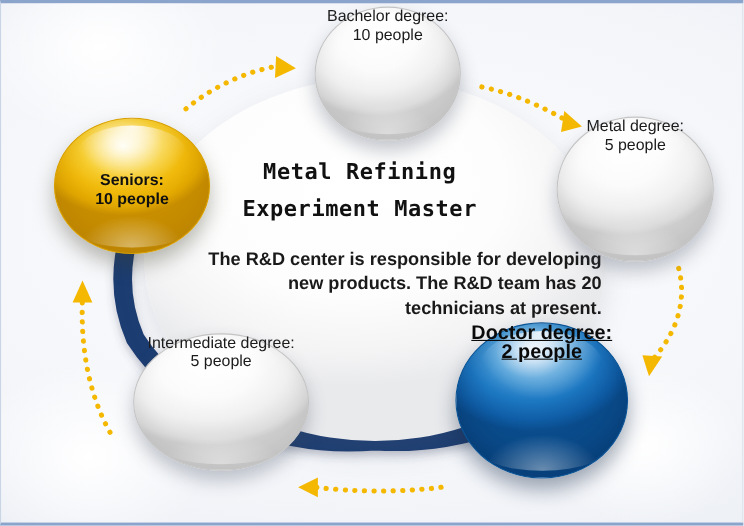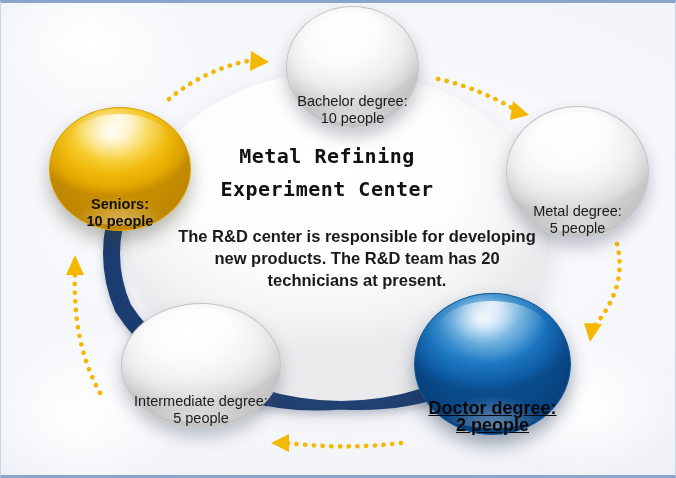--- a/index.html
+++ b/index.html
@@ -45,25 +45,25 @@
     position:absolute;left:156px;top:137px;width:340px;
     text-align:center;
     font-family:"DejaVu Sans Mono", monospace;
     font-weight:bold;font-size:20px;line-height:33px;color:#111111;
     letter-spacing:.5px;
   }
   #body-text{
     position:absolute;left:166px;top:222px;width:380px;
     font-family:"Liberation Sans", sans-serif;
     font-weight:bold;font-size:16.5px;line-height:22px;color:#1a1a1a;
-    text-align:center;
-  }
-
-  
-  .bubble{position:absolute;border-radius:50%;display:flex;align-items:flex-end;
+    text-align:right;
+  }
+
+  
+  .bubble{position:absolute;border-radius:50%;display:flex;align-items:flex-start;
     justify-content:center;text-align:center;box-sizing:border-box;}
   .bubble .lbl{position:relative;z-index:3;line-height:17px;padding:0 6px;}
 
   .bubble.white{
     background:
       radial-gradient(68% 58% at 42% 24%, #ffffff 0%, #fbfbfb 40%, #f0f0f0 68%, #dcdcdc 92%, #cfcfcf 100%);
     border:1px solid #c3c3c3;
     box-shadow:0 9px 16px rgba(60,70,90,.30), inset 0 -10px 20px rgba(0,0,0,.07);
   }
   .bubble.white .lbl{font-size:14.5px;font-weight:normal;color:#1b1b1b;}
@@ -154,21 +154,21 @@
     <g>
       <path d="M 99 390 C 80 356, 72 314, 74 268" fill="none" stroke="#F5B800" stroke-width="4.6" stroke-linecap="round" stroke-dasharray="0.2 8.5"></path>
       <polygon points="65,272 74,252 83,272" fill="#F5B800"></polygon>
     </g>
   </svg>
 
   <div id="disc"></div>
 
   <div id="title">
     <div>Metal Refining</div>
-    <div>Experiment Center</div>
+    <div>Experiment Master</div>
   </div>
 
   <div id="body-text">The R&amp;D center is responsible for developing new products. The R&amp;D team has 20 technicians at present.</div>
 
   <div class="bubble white" id="bubble-bachelor">
     <span class="gloss"></span>
     <span class="under"></span>
     <span class="lbl">
       <span>Bachelor degree:</span><br>
       <span>10 people</span>

